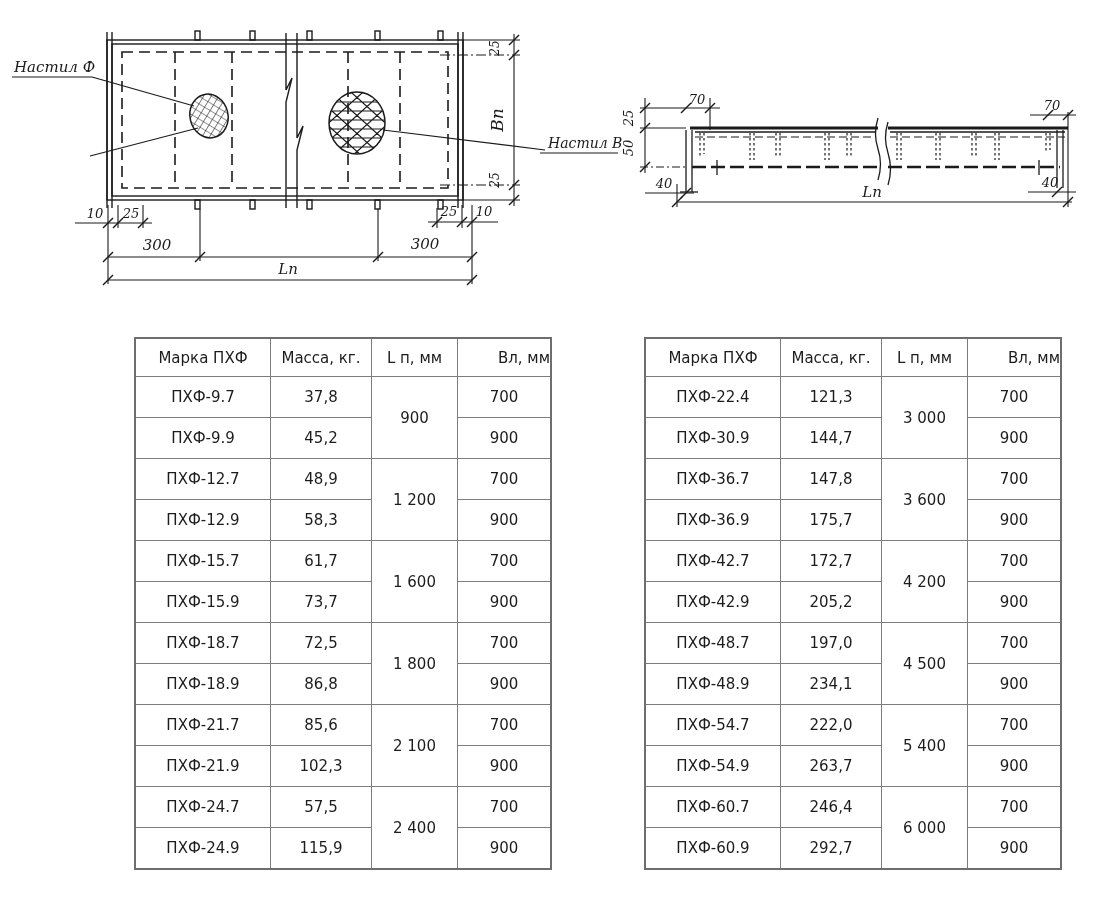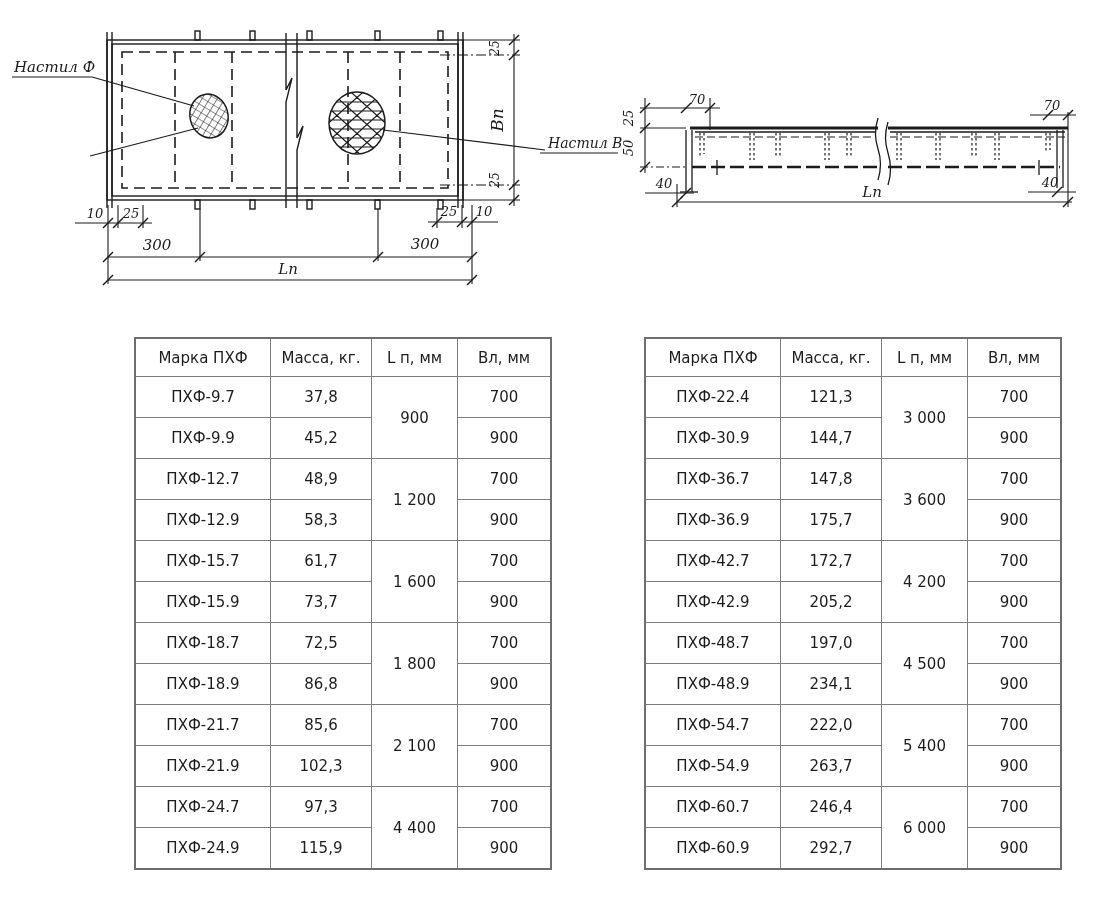--- a/index.html
+++ b/index.html
@@ -10,21 +10,21 @@
   .spec-table{position:absolute;border-collapse:collapse;table-layout:fixed;
               background:#fff;border:2px solid #6e6e6e;margin-left:28px;}
   .spec-table th,.spec-table td{border:1px solid #7d7d7d;text-align:center;vertical-align:middle;
               font-family:"DejaVu Sans",sans-serif;font-size:15px;font-weight:normal;
               color:#1c1c1c;background:#fff;padding:0;}
   .spec-table th{height:37px;}
   .spec-table td{height:40px;}
   .spec-table th:nth-child(1){width:134px;}
   .spec-table th:nth-child(2){width:100px;text-align:center;}
   .spec-table th:nth-child(3){width:85px;}
-  .spec-table th:nth-child(4){width:92px;}
+  .spec-table th:nth-child(4){width:92px;text-align:right;}
   .t-left{left:106px;top:337px;}
   .t-right{left:616px;top:337px;}
 </style>
 </head>
 <body>
 
 <div class="page">
 
   <svg class="plan" style="left:0;top:0" width="620" height="300" viewBox="0 0 620 300">
     <defs>
@@ -295,22 +295,22 @@
           <td rowspan="2">2 100</td>
           <td>700</td>
         </tr>
         <tr>
           <td>ПХФ-21.9</td>
           <td>102,3</td>
           <td>900</td>
         </tr>
         <tr>
           <td>ПХФ-24.7</td>
-          <td>97,3</td>
-          <td rowspan="2">4 400</td>
+          <td>57,5</td>
+          <td rowspan="2">2 400</td>
           <td>700</td>
         </tr>
         <tr>
           <td>ПХФ-24.9</td>
           <td>115,9</td>
           <td>900</td>
         </tr>
       </tbody>
     </table>
   <table class="spec-table t-right">

